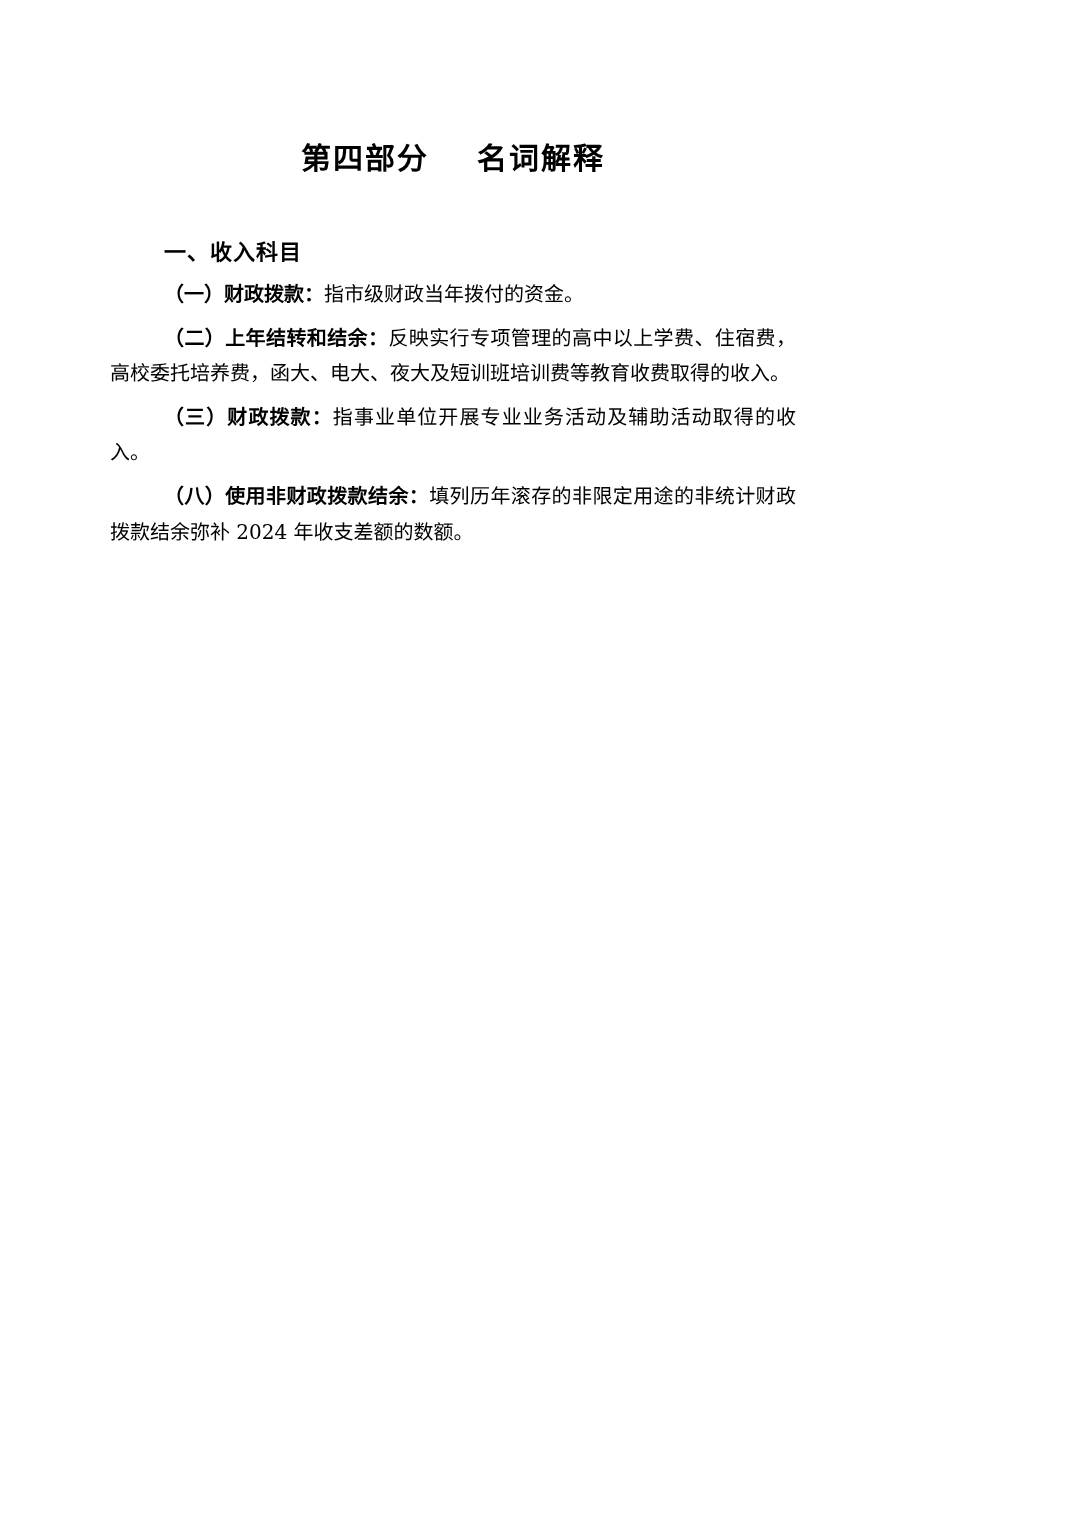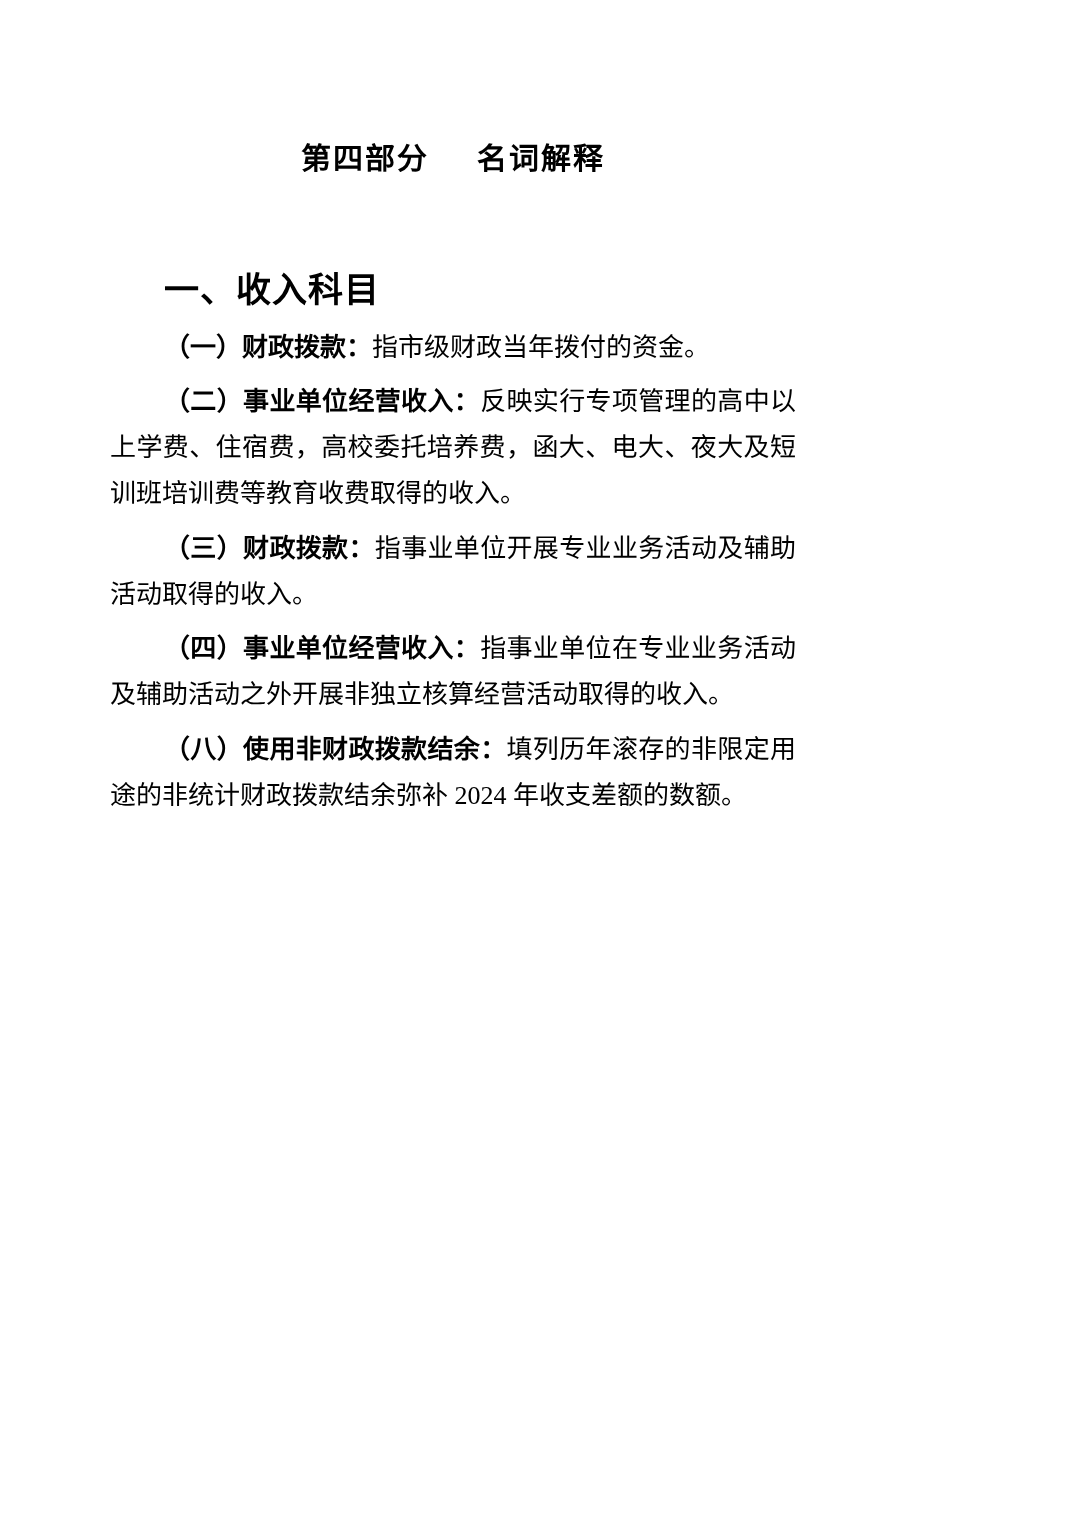--- a/index.html
+++ b/index.html
@@ -27,35 +27,34 @@
     font-weight: bold;
     letter-spacing: 2px;
     margin: 20px 0 0 0;
     line-height: 1.4;
   }
   .doc-title .gap {
     display: inline-block;
     width: 48px;
   }
   .section-heading {
-    font-size: 35px;
+    font-size: 22px;
     font-weight: bold;
     letter-spacing: 1px;
-    margin: 84px 0 0 0;
+    margin: 56px 0 0 0;
     text-indent: 54px;
     line-height: 1.5;
   }
   .para {
-    font-size: 26px;
+    font-size: 20px;
     line-height: 1.78;
     margin: 8px 0 0 0;
     text-align: justify;
     text-justify: inter-ideograph;
     text-indent: 54px;
-    font-family: Liberation Serif, serif;
   }
   .para .lead {
     font-weight: bold;
   }
 </style>
 </head>
 <body>
 
 <div class="page">
 
@@ -63,30 +62,27 @@
     <span>第四部分</span><span class="gap"></span><span>名词解释</span>
   </h1>
 
   <h2 class="section-heading">一、收入科目</h2>
 
   <p class="para">
     <span class="lead">（一）财政拨款：</span><span>指市级财政当年拨付的资金。</span>
   </p>
 
   <p class="para">
-    <span class="lead">（二）事业单位经营收入：</span><span>反映实行专项管理的高中以上学费、住宿费，高校委托培养费，函大、电大、夜大及短训班培训费等教育收费取得的收入。</span>
+    <span class="lead">（二）上年结转和结余：</span><span>反映实行专项管理的高中以上学费、住宿费，高校委托培养费，函大、电大、夜大及短训班培训费等教育收费取得的收入。</span>
   </p>
 
   <p class="para">
     <span class="lead">（三）财政拨款：</span><span>指事业单位开展专业业务活动及辅助活动取得的收入。</span>
   </p>
 
-  <p class="para">
-    <span class="lead">（四）事业单位经营收入：</span><span>指事业单位在专业业务活动及辅助活动之外开展非独立核算经营活动取得的收入。</span>
-  </p>
 
 
 
 
   <p class="para">
     <span class="lead">（八）使用非财政拨款结余：</span><span>填列历年滚存的非限定用途的非统计财政拨款结余弥补 2024 年收支差额的数额。</span>
   </p>
 
 
 </div>

